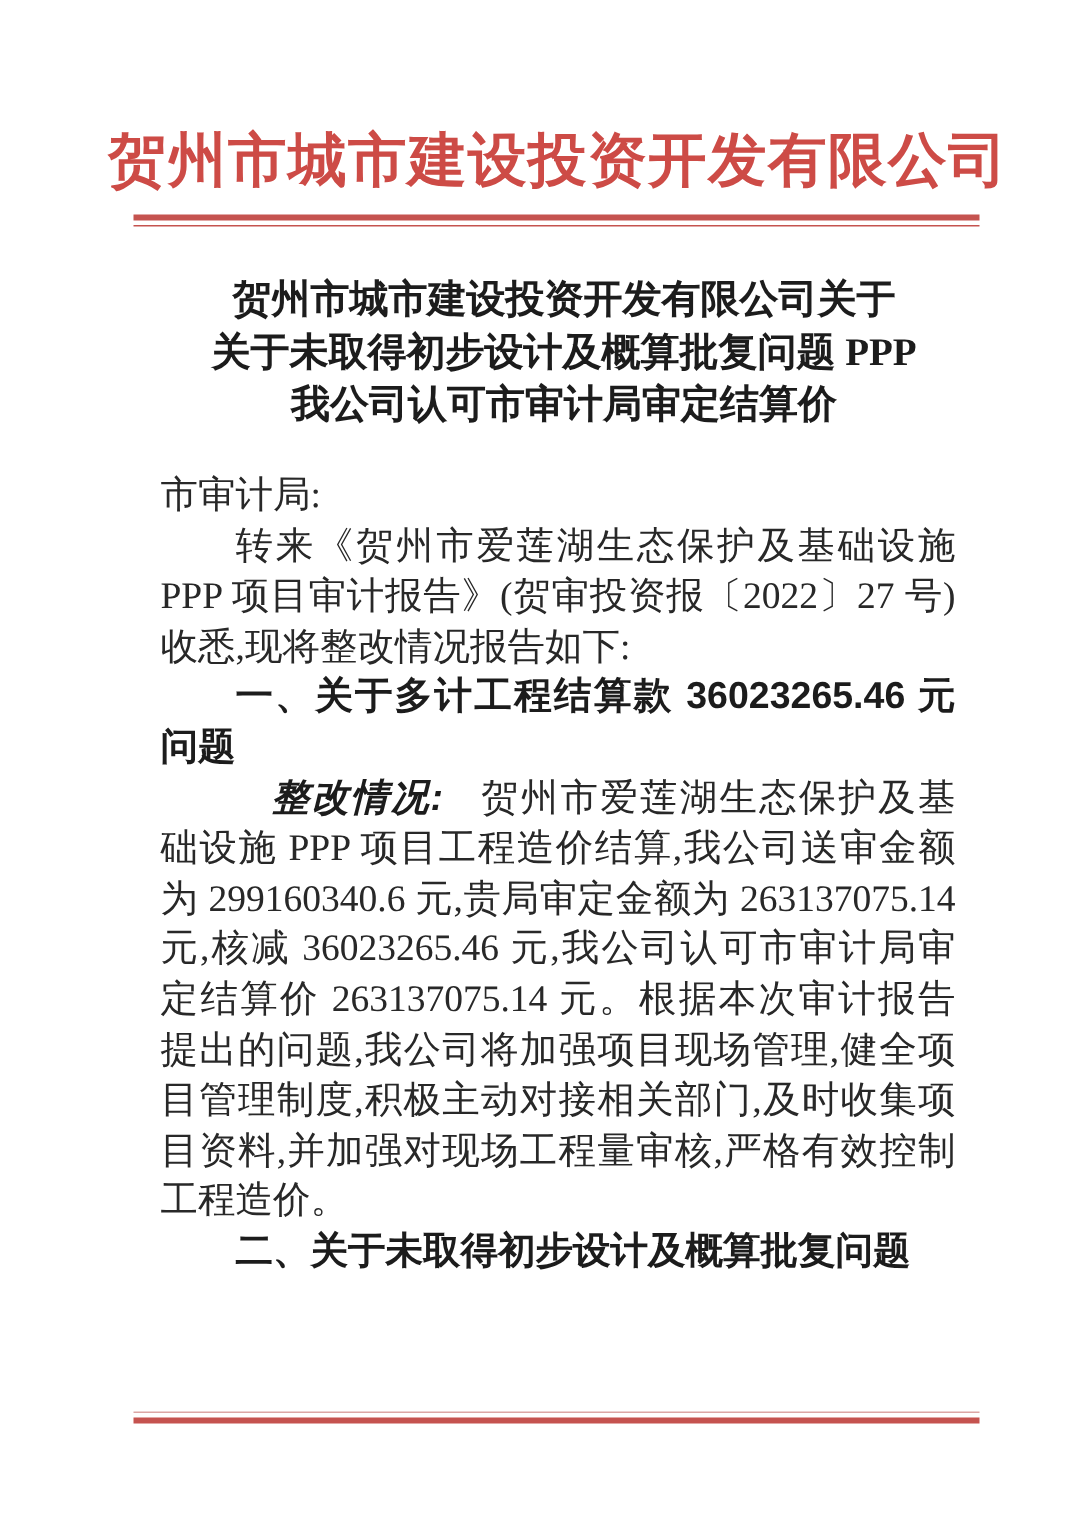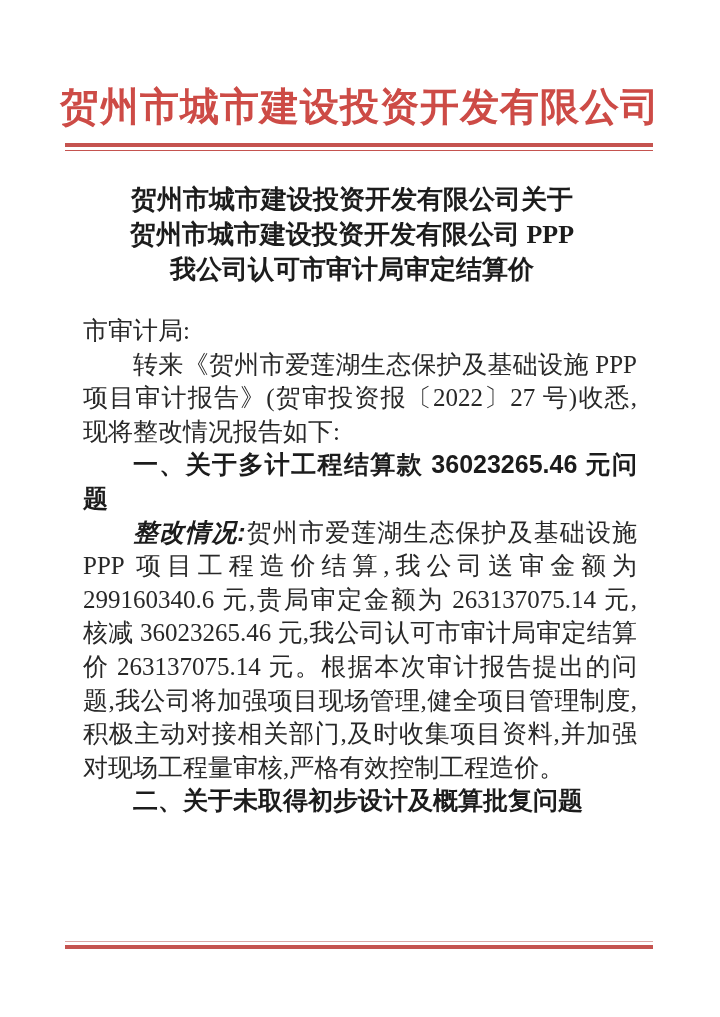--- a/index.html
+++ b/index.html
@@ -2,21 +2,21 @@
 <html style="--red-accent: #cd4b46; --red-rule: #c5534f; --red-rule-light: #dca6a4; --ink: #282828;"><head>
 <meta charset="utf-8">
 <style>
   :root{
     --red-accent:#cd4b46;
     --red-rule:#c5534f;
     --red-rule-light:#dca6a4;
     --ink:#282828;
     --ink-dark:#1c1c1c;
   }
-  *{box-sizing:border-box;}
+  *{box-sizing:border-box;padding-left:24px;}
   html,body{margin:0;padding:0;}
   body{
     width:720px;height:1017px;
     background:#ffffff;
     font-family:"Liberation Serif","DejaVu Serif",serif;
   }
   .page{
     position:relative;
     width:720px;height:1017px;
     background:#ffffff;
@@ -92,21 +92,21 @@
   <div class="letterhead">贺州市城市建设投资开发有限公司</div>
 
   <div class="head-rule">
     <div class="rule-thick"></div>
     <div class="rule-gap"></div>
     <div class="rule-thin"></div>
   </div>
 
   <h1 class="doc-title">
     <span class="title-line">贺州市城市建设投资开发有限公司关于</span>
-    <span class="title-line">贺州市城市建设投资开发有限公司 PPP</span>
+    <span class="title-line">关于未取得初步设计及概算批复问题 PPP</span>
     <span class="title-line">我公司认可市审计局审定结算价</span>
   </h1>
 
   <div class="doc-body">
 
     <p class="salutation">市审计局:</p>
 
     <p class="indent">转来《贺州市爱莲湖生态保护及基础设施 PPP 项目审计报告》(贺审投资报〔2022〕27 号)收悉,现将整改情况报告如下:</p>
 
     <p class="section-heading">一、关于多计工程结算款 36023265.46 元问题</p>

